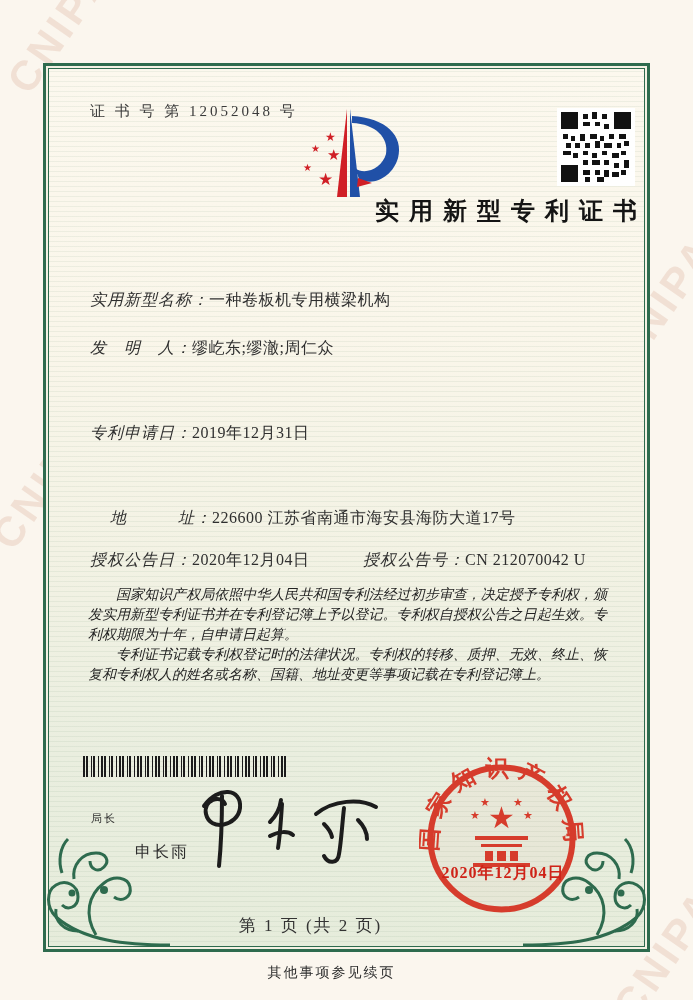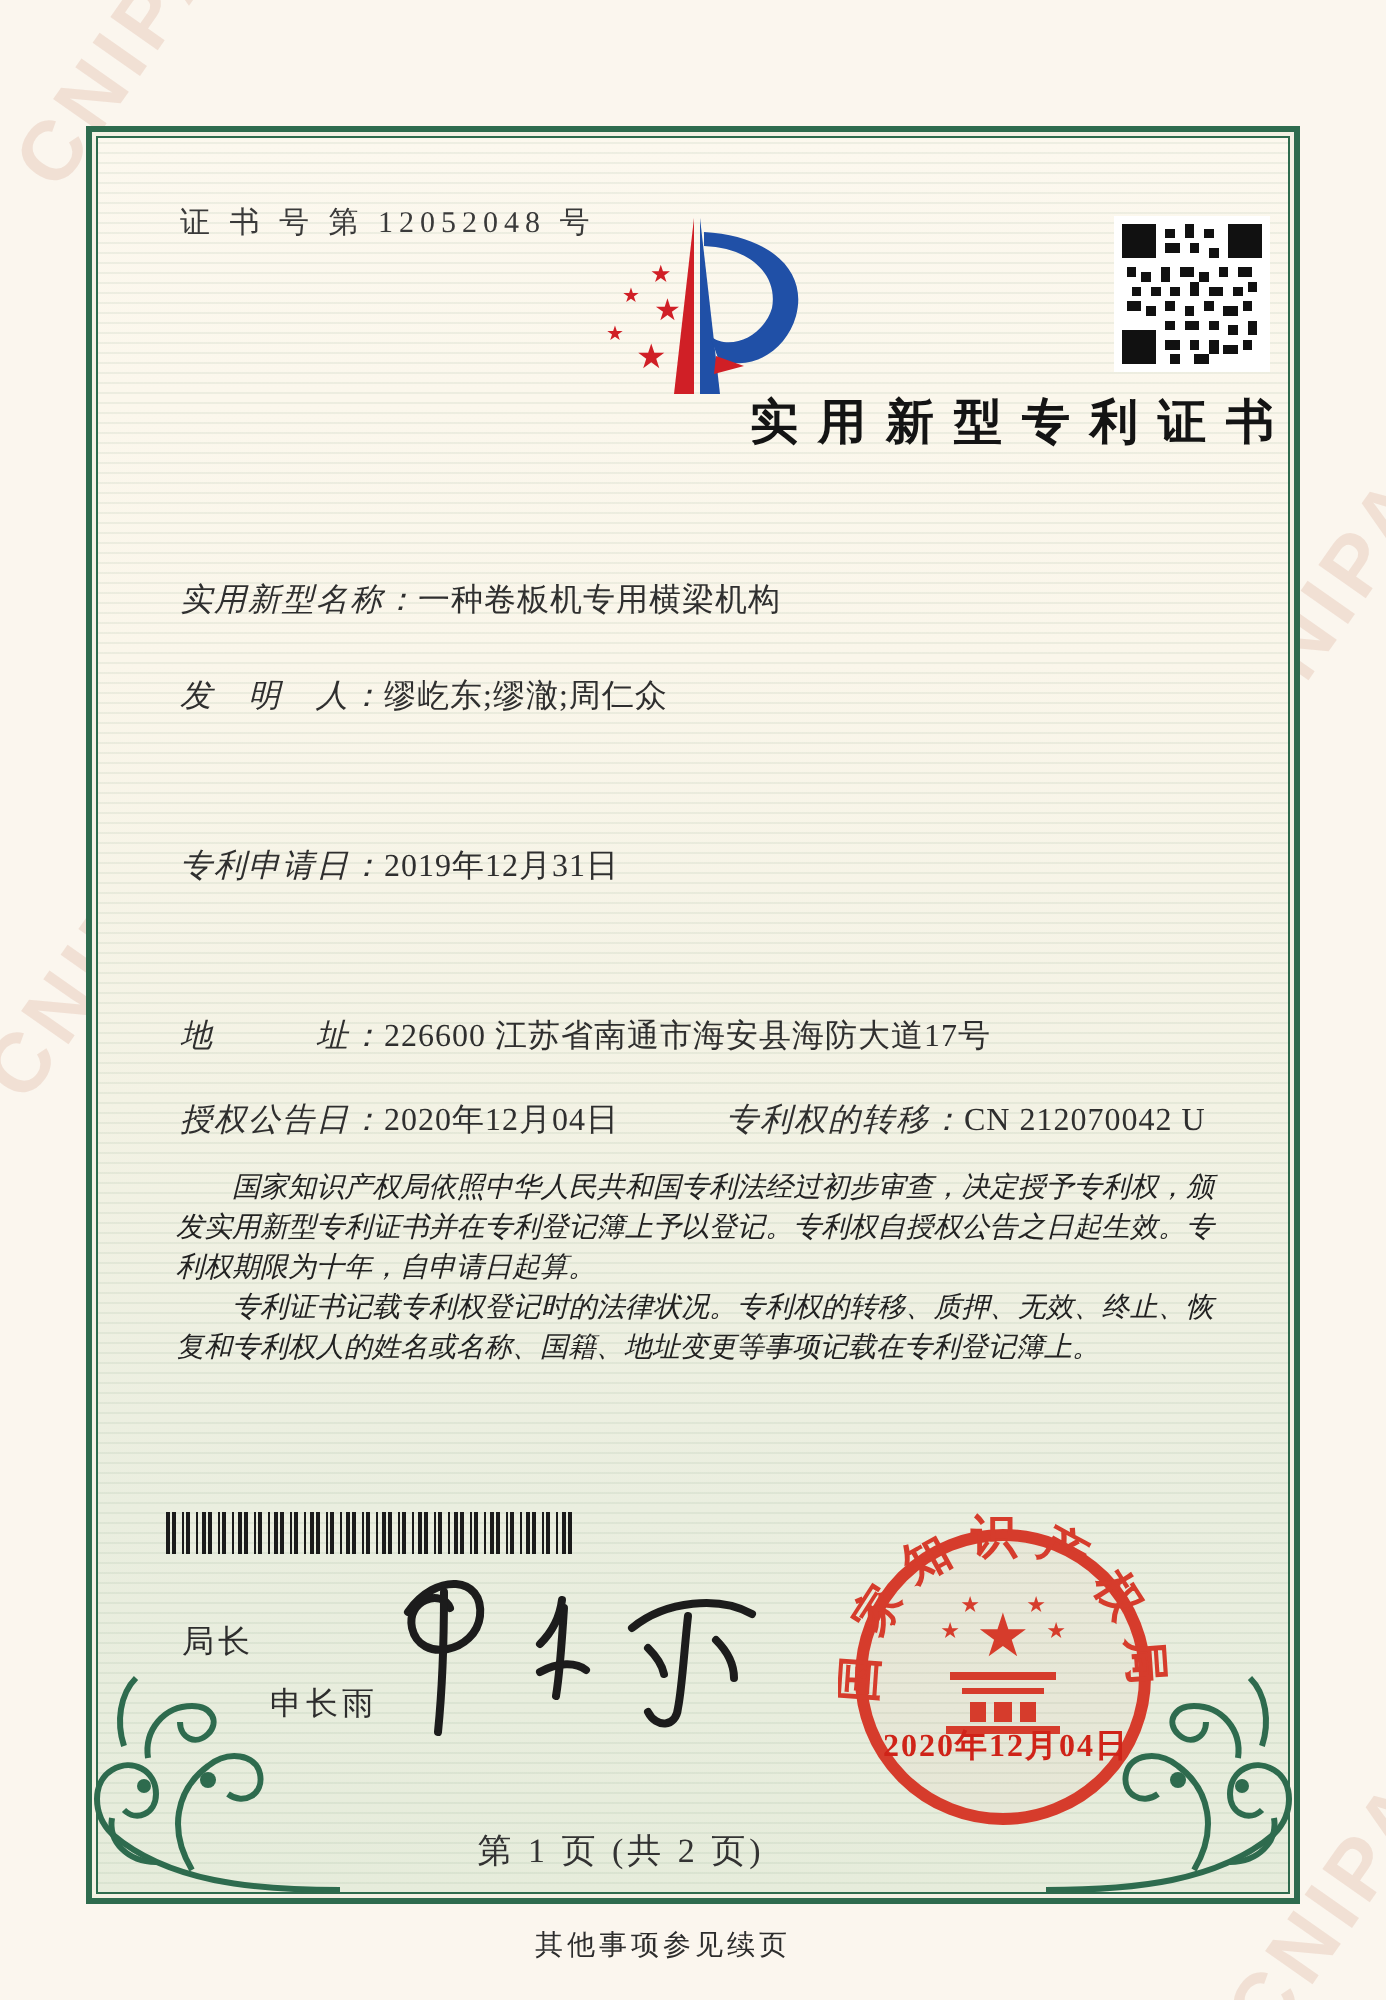--- a/index.html
+++ b/index.html
@@ -32,21 +32,21 @@
   .field .lbl { letter-spacing:1px;font-style:italic; }
   .field .val { letter-spacing:0.5px; }
   .pair2 { position:absolute; left:273px; top:0; }
   .body-text { position:absolute; left:42px; right:40px; top:519px;
                font-size:14px; line-height:20px; color:#222; font-style:italic; text-align:justify; }
   .body-text p { text-indent:2em; }
   .barcode { position:absolute; left:37px; top:690px; width:203px; height:21px;
     background:repeating-linear-gradient(90deg,#1b1b1b 0 2px,transparent 2px 3px,#1b1b1b 3px 5px,
       transparent 5px 8px,#1b1b1b 8px 9px,transparent 9px 10px,#1b1b1b 10px 12px,transparent 12px 15px,
       #1b1b1b 15px 16px,transparent 16px 18px); }
-  .sig-title { position:absolute; left:45px; top:745px; font-size:16px; letter-spacing:2px; color:#2d2d2d; }
+  .sig-title { position:absolute; left:45px; top:745px; font-size:11px; letter-spacing:2px; color:#2d2d2d; }
   .sig-name  { position:absolute; left:45px; top:776px; font-size:16px; letter-spacing:2px; color:#2d2d2d;margin-left:44px; }
   .signature { position:absolute; left:112px; top:708px; width:250px; height:105px; }
   .seal { position:absolute; left:373px; top:690px; width:165px; height:165px; }
   .seal-date { position:absolute; left:352px; top:797px; width:210px; text-align:center;
                font-size:16px; font-weight:bold; color:#cf2318; letter-spacing:1px; }
   .page-info { position:absolute; left:0; right:72px; bottom:12px; text-align:center;
                font-size:17px; color:#333; letter-spacing:2px; }
   .note { position:absolute; left:0; right:30px; top:964px; text-align:center;
           font-size:14px; letter-spacing:2px; color:#2d2d2d; }
   .ornament { position:absolute; width:132px; height:120px; }
@@ -136,27 +136,27 @@
 
     <div class="field" style="top:224px;">
       <span class="lbl">实用新型名称：</span><span class="val">一种卷板机专用横梁机构</span>
     </div>
     <div class="field" style="top:272px;">
       <span class="lbl">发　明　人：</span><span class="val">缪屹东;缪澈;周仁众</span>
     </div>
     <div class="field" style="top:357px;">
       <span class="lbl">专利申请日：</span><span class="val">2019年12月31日</span>
     </div>
-    <div class="field" style="top:442px;">
+    <div class="field" style="top:442px;margin-left:20px;">
       <span class="lbl">地　　　址：</span><span class="val">226600 江苏省南通市海安县海防大道17号</span>
     </div>
     <div class="field" style="top:484px;">
       <span class="lbl">授权公告日：</span><span class="val">2020年12月04日</span>
       <span class="pair2">
-        <span class="lbl">专利权的转移：</span><span class="val">CN 212070042 U</span>
+        <span class="lbl">授权公告号：</span><span class="val">CN 212070042 U</span>
       </span>
     </div>
 
     <div class="body-text">
       <p>国家知识产权局依照中华人民共和国专利法经过初步审查，决定授予专利权，颁发实用新型专利证书并在专利登记簿上予以登记。专利权自授权公告之日起生效。专利权期限为十年，自申请日起算。</p>
       <p>专利证书记载专利权登记时的法律状况。专利权的转移、质押、无效、终止、恢复和专利权人的姓名或名称、国籍、地址变更等事项记载在专利登记簿上。</p>
     </div>
 
     <div class="barcode"></div>
 

